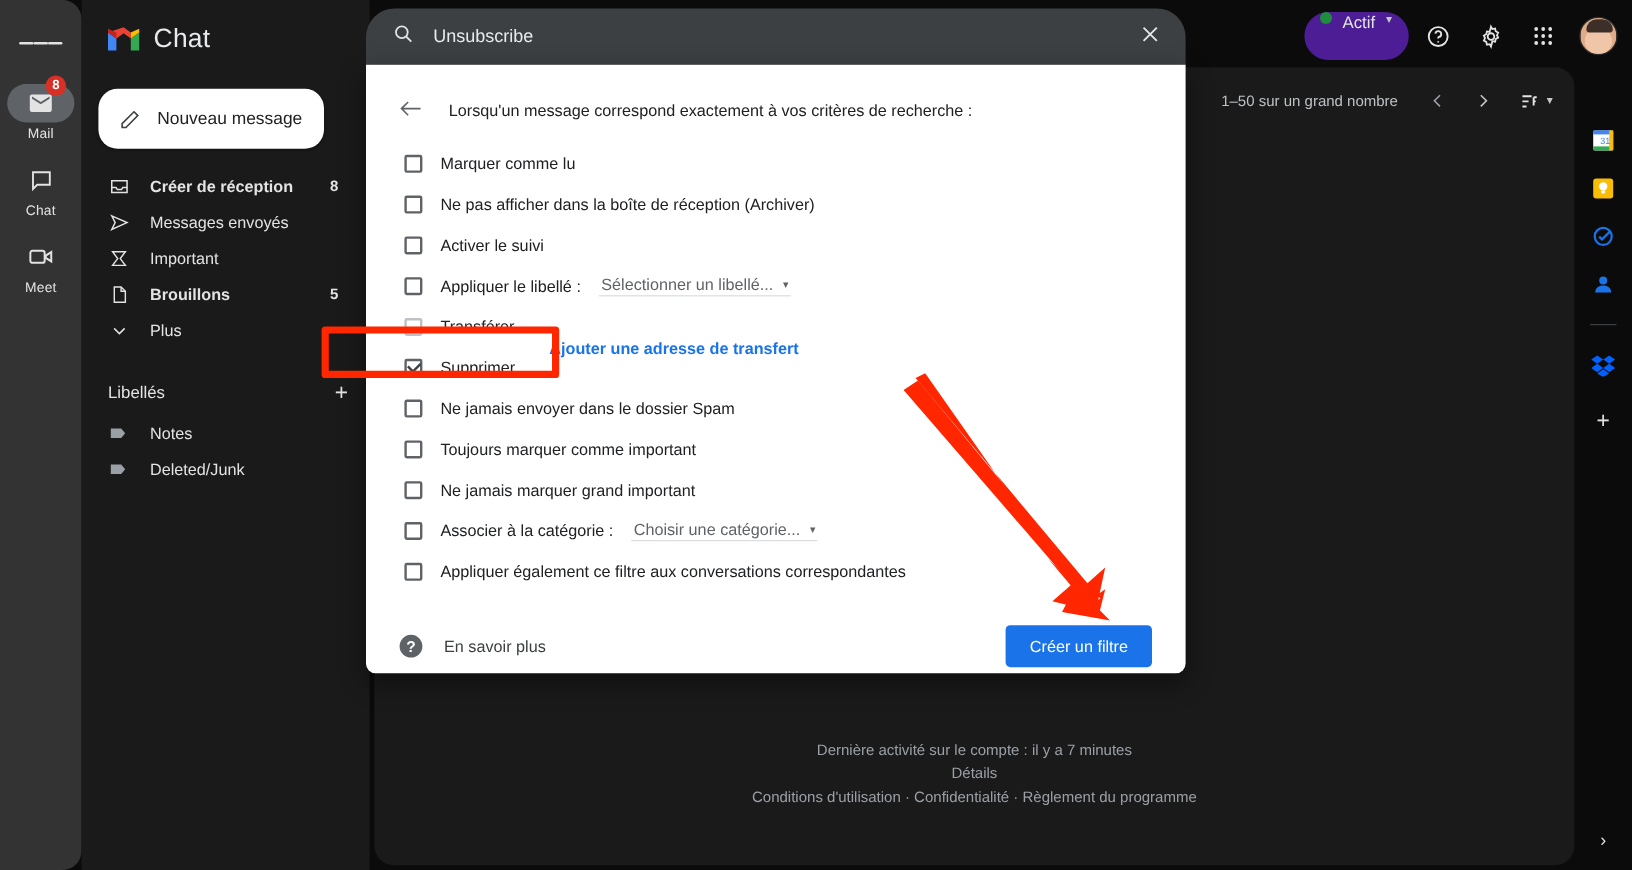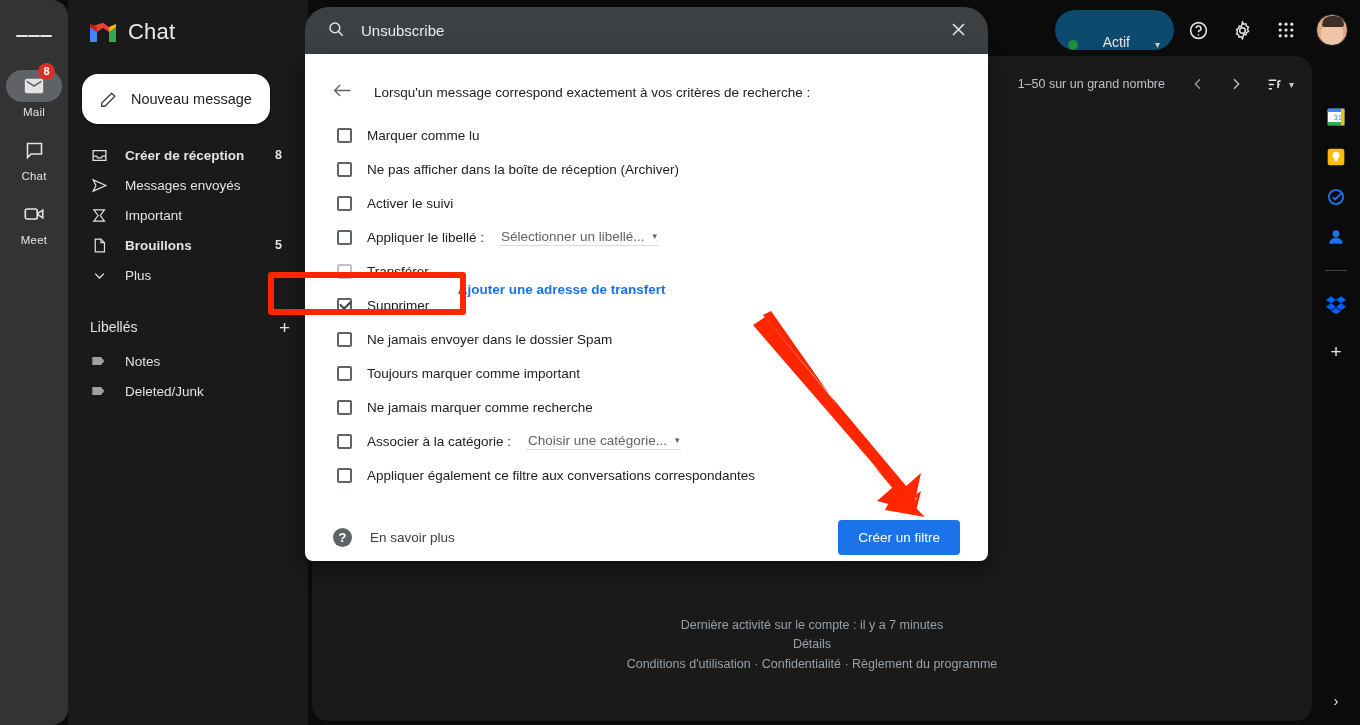--- a/index.html
+++ b/index.html
@@ -102,22 +102,22 @@
   .search {
     position:absolute; left:305px; top:7px; width:683px; height:47px;
     background:#3c4043; border-radius:24px 24px 0 0;
     display:flex; align-items:center; padding:0 20px 0 22px; gap:16px;
   }
   .search-ico { color:#e3e3e3; font-size:16px; }
   .search-val { flex:1; color:#e8eaed; font-size:15px; }
   .search-x { color:#e3e3e3; font-size:20px; cursor:pointer; line-height:1;}
   .acct { position:absolute; right:12px; top:10px; display:flex; align-items:center; gap:4px; }
   .status-chip {
-    display:flex; align-items:flex-end; gap:25px; height:40px; padding:0 14px 0 13px;
-    background:#0c4a6e; border-radius:20px; color:#e3e3e3; font-size:14px; cursor:pointer;
+    display:flex; align-items:flex-start; gap:9px; height:40px; padding:0 14px 0 13px;
+    background:#4c1d95; border-radius:20px; color:#e3e3e3; font-size:14px; cursor:pointer;
   }
   .dot { width:10px; height:10px; border-radius:50%; background:#1e8e3e; }
   .caret { font-size:10px; color:#c4c7c5; }
   .hdr-ico { width:40px; height:40px; border-radius:50%; display:flex; align-items:center; justify-content:center; color:#e3e3e3; cursor:pointer; }
   .avatar {
     width:32px; height:32px; border-radius:50%; margin-left:6px; cursor:pointer; overflow:hidden;
     background: radial-gradient(circle at 50% 64%, #f0c6a8 0 46%, #e0ab88 47% 100%);
     position:relative; border:1px solid #2b2b2b;
   }
   .avatar:before{content:"";position:absolute;left:5px;top:1px;width:22px;height:11px;border-radius:11px 11px 3px 3px;background:#3c2f28;}
@@ -525,21 +525,21 @@
       <span class="opt-label">Ne jamais envoyer dans le dossier Spam</span>
     </div>
 
     <div class="opt">
       <span class="cbx"></span>
       <span class="opt-label">Toujours marquer comme important</span>
     </div>
 
     <div class="opt">
       <span class="cbx"></span>
-      <span class="opt-label">Ne jamais marquer comme recherche</span>
+      <span class="opt-label">Ne jamais marquer grand important</span>
     </div>
 
     <div class="opt">
       <span class="cbx"></span>
       <span class="opt-label">Associer à la catégorie :</span>
       <span class="dd">
         <span>Choisir une catégorie...</span>
         <span class="tri">▾</span>
       </span>
     </div>

